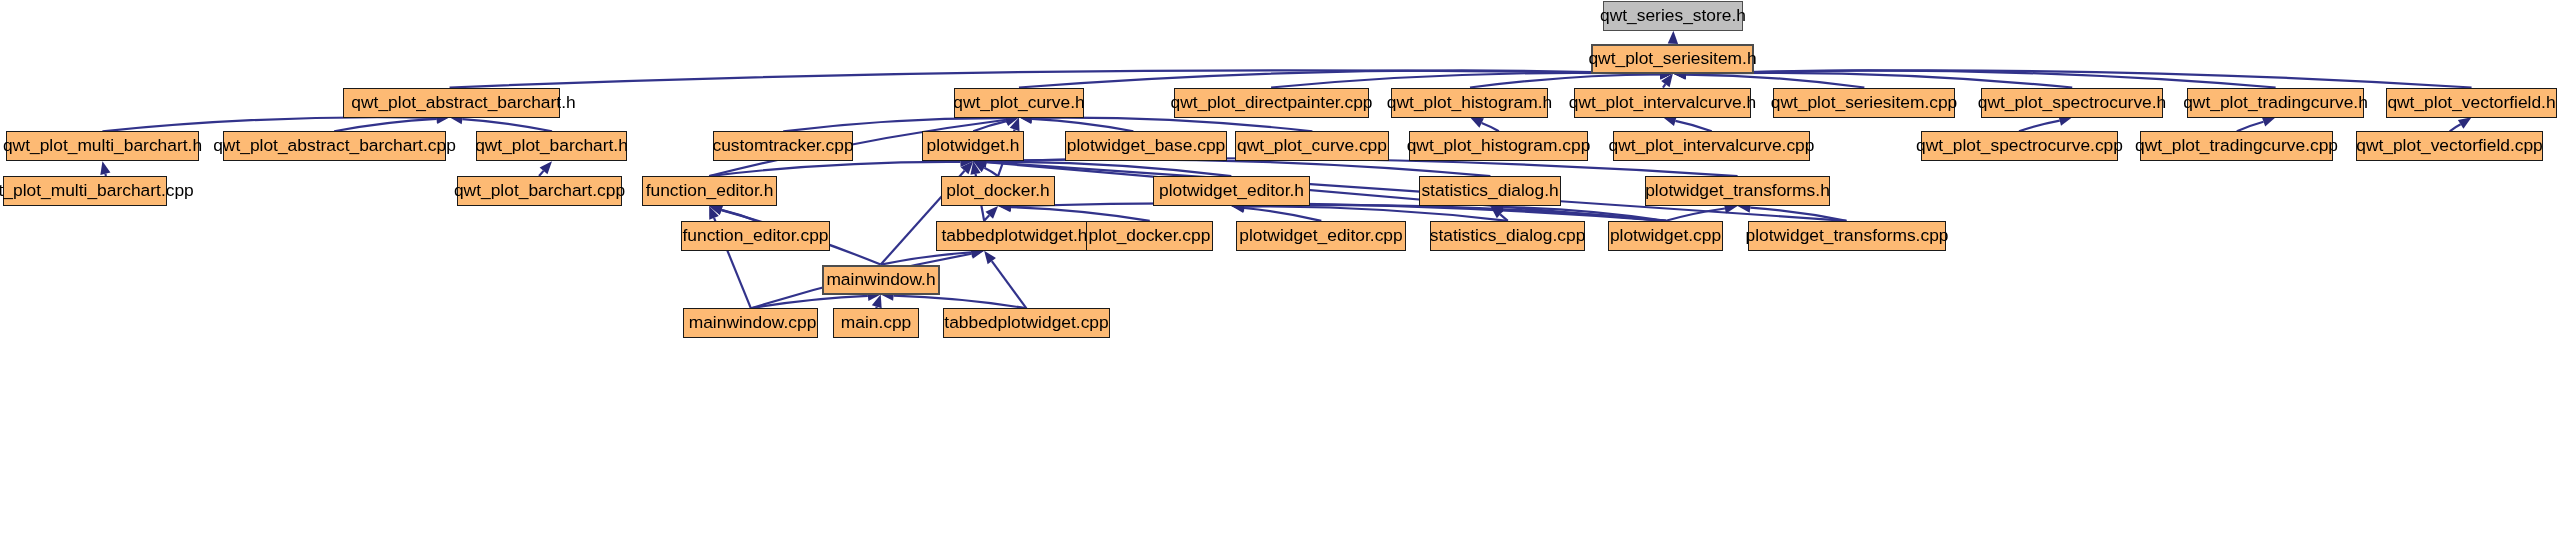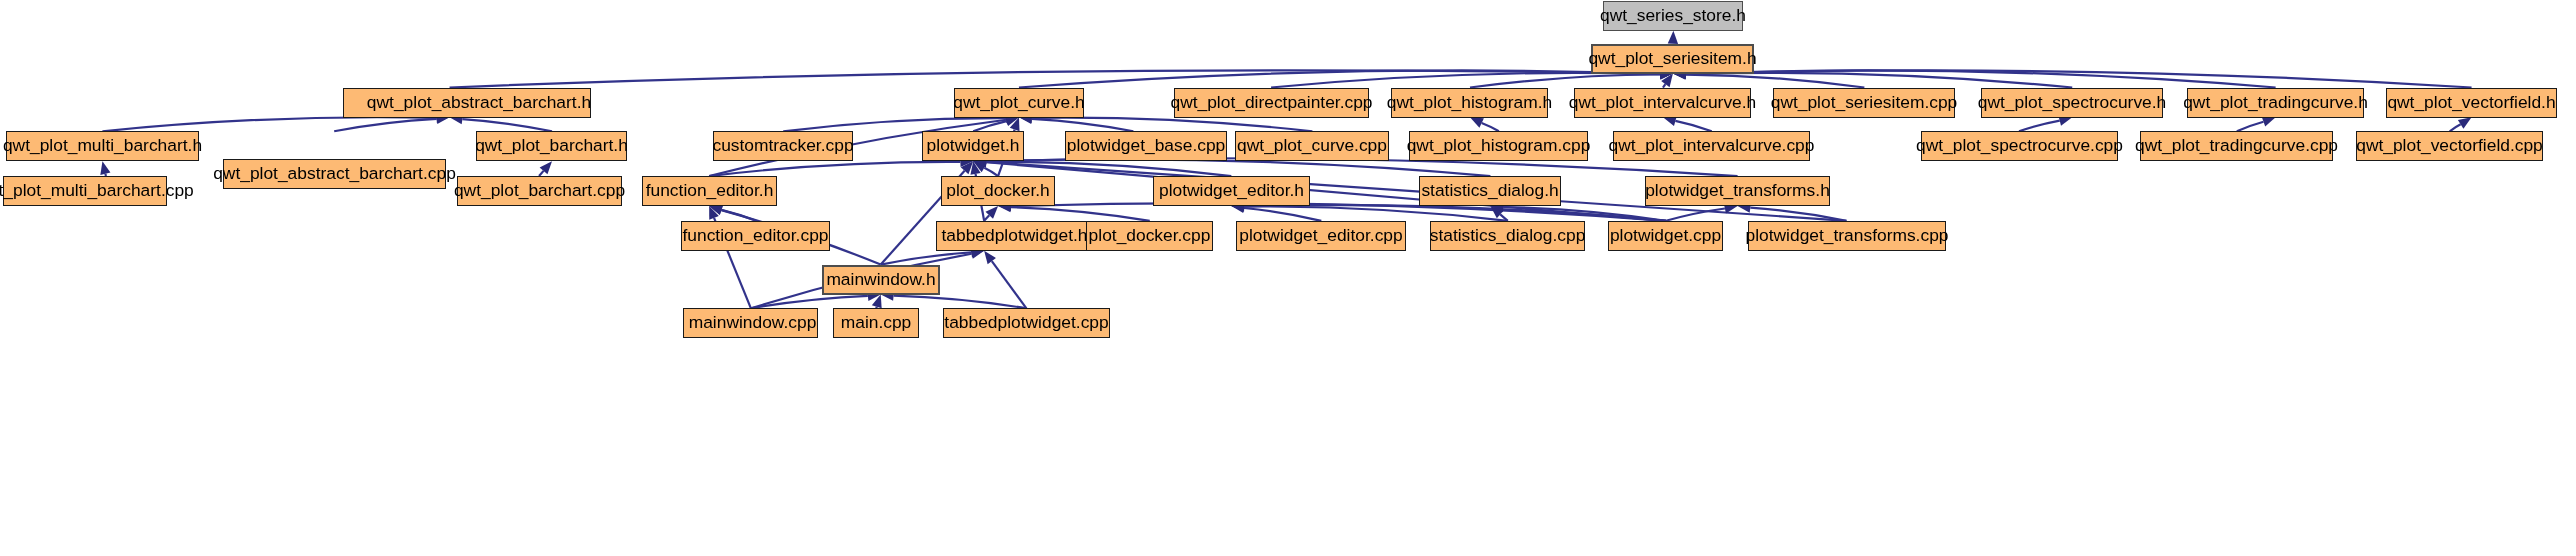--- a/index.html
+++ b/index.html
@@ -151,21 +151,21 @@
       <path d="M 1032 310 Q 965.2205217310741 299.22334337361804 898.4410434621483 297.23668674723604" class="edge"></path>
       <polygon points="885.5,296 898.9357181610427,292.06026936237674 897.9463687632539,302.4131041320953" class="arrow-head"></polygon>
     </svg>
   <div id="node-layer">
       <div class="node-box root" style="left: 1603px; top: 1px; width: 140px;">
         <span>qwt_series_store.h</span>
       </div>
       <div class="node-box focus" style="left: 1591px; top: 44px; width: 163px;">
         <span>qwt_plot_seriesitem.h</span>
       </div>
-      <div class="node-box" style="left: 343px; top: 88px; width: 248px; padding-left: 32px;">
+      <div class="node-box" style="left: 343px; top: 88px; width: 217px; padding-left: 32px;">
         <span>qwt_plot_abstract_barchart.h</span>
       </div>
       <div class="node-box" style="left: 954px; top: 88px; width: 130px;">
         <span>qwt_plot_curve.h</span>
       </div>
       <div class="node-box" style="left: 1174px; top: 88px; width: 195px;">
         <span>qwt_plot_directpainter.cpp</span>
       </div>
       <div class="node-box" style="left: 1391px; top: 88px; width: 157px;">
         <span>qwt_plot_histogram.h</span>
@@ -181,21 +181,21 @@
       </div>
       <div class="node-box" style="left: 2187px; top: 88px; width: 177px;">
         <span>qwt_plot_tradingcurve.h</span>
       </div>
       <div class="node-box" style="left: 2386px; top: 88px; width: 171px;">
         <span>qwt_plot_vectorfield.h</span>
       </div>
       <div class="node-box" style="left: 6px; top: 131px; width: 193px;">
         <span>qwt_plot_multi_barchart.h</span>
       </div>
-      <div class="node-box" style="left: 223px; top: 131px; width: 223px; margin-top: 28px;">
+      <div class="node-box" style="left: 223px; top: 131px; width: 223px;">
         <span>qwt_plot_abstract_barchart.cpp</span>
       </div>
       <div class="node-box" style="left: 476px; top: 131px; width: 151px;">
         <span>qwt_plot_barchart.h</span>
       </div>
       <div class="node-box" style="left: 713px; top: 131px; width: 140px;">
         <span>customtracker.cpp</span>
       </div>
       <div class="node-box" style="left: 922px; top: 131px; width: 102px;">
         <span>plotwidget.h</span>

